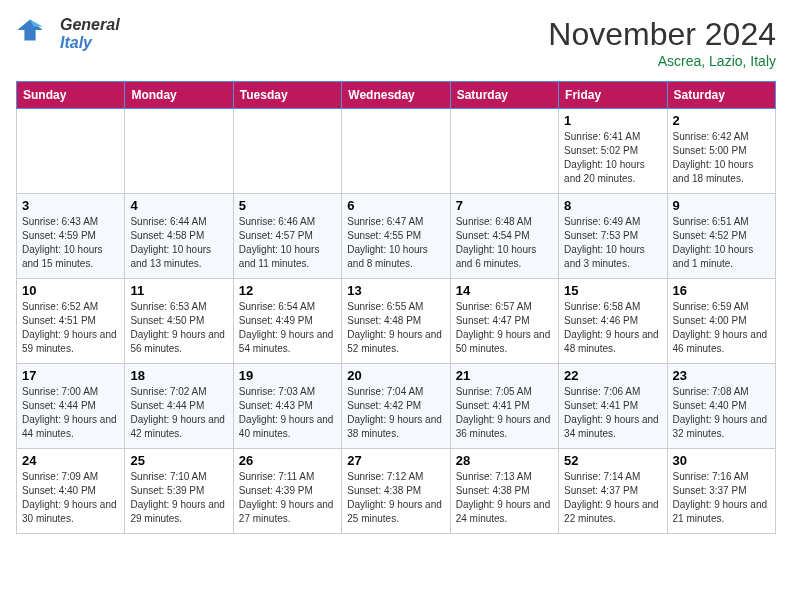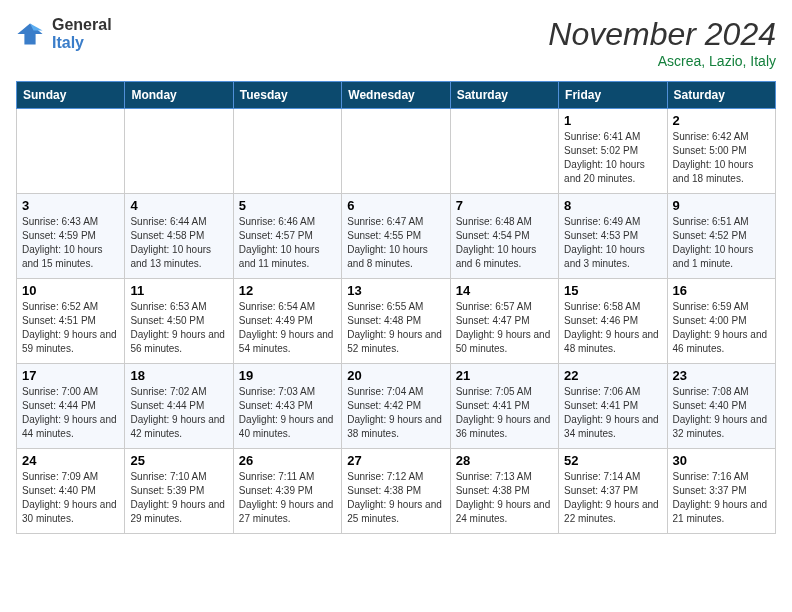--- a/index.html
+++ b/index.html
@@ -11,47 +11,46 @@
       padding: 16px;
     }
     .header {
       display: flex;
       justify-content: space-between;
       align-items: flex-start;
       margin-bottom: 12px;
     }
     .logo {
       display: flex;
-      align-items: center;
-      gap: 8px;
+      gap: 16px;
+      font-style: italic;
     }
     .logo-bird {
       width: 28px;
       height: 28px;
     }
     .title-block {
       text-align: right;
     }
     .month-title {
       font-size: 32px;
       font-weight: 300;
       color: #333;
-      font-style: italic;
     }
     .location-title {
       font-size: 14px;
       color: #15803d;
     }
     .calendar {
       width: 100%;
       border-collapse: collapse;
       border: 1px solid #ccc;
     }
     .calendar th {
-      background: #0c4a6e;
+      background: #be185d;
       color: #fff;
       font-size: 12px;
       font-weight: bold;
       padding: 6px 6px;
       text-align: left;
       border: 1px solid #5090d9;
     }
     .calendar td {
       vertical-align: top;
       padding: 4px 5px;
@@ -156,21 +155,21 @@
         </td>
         <td>
           <span class="day-num">7</span>
           <div class="day-info">Sunrise: 6:48 AM
 Sunset: 4:54 PM
 Daylight: 10 hours and 6 minutes.</div>
         </td>
         <td>
           <span class="day-num">8</span>
           <div class="day-info">Sunrise: 6:49 AM
-Sunset: 4:53 PM
+Sunset: 7:53 PM
 Daylight: 10 hours and 3 minutes.</div>
         </td>
         <td>
           <span class="day-num">9</span>
           <div class="day-info">Sunrise: 6:51 AM
 Sunset: 4:52 PM
 Daylight: 10 hours and 1 minute.</div>
         </td>
       </tr>
       <tr>

